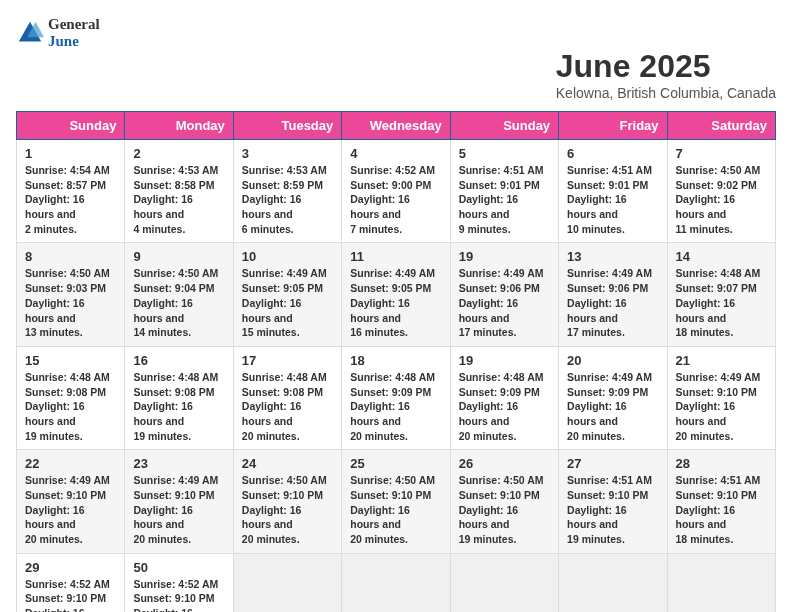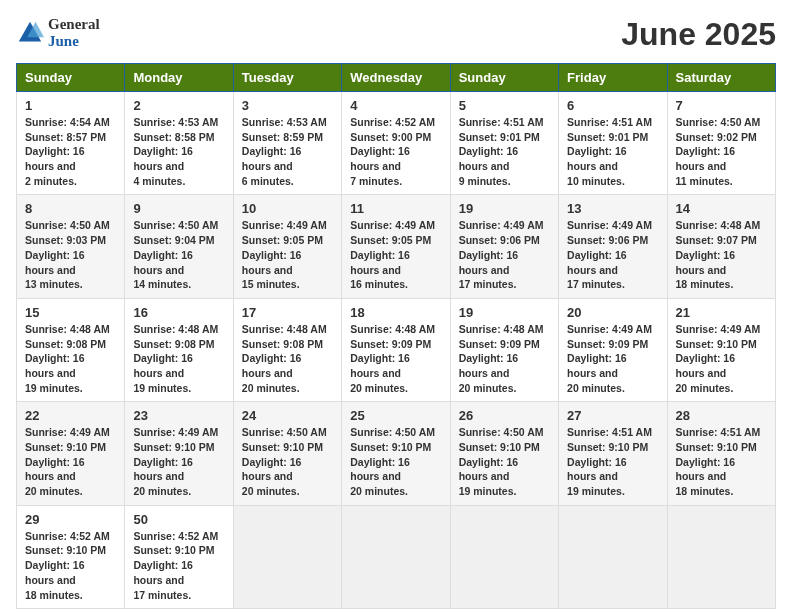--- a/index.html
+++ b/index.html
@@ -35,39 +35,40 @@
     .logo-blue {
       font-size: 15px;
       font-weight: bold;
       color: #1a5fa8;
     }
     .logo-icon {
       width: 28px;
       height: 28px;
     }
     .title-area {
+      margin-top: 32px;
     }
     .main-title {
       font-size: 32px;
       font-weight: bold;
       color: #333;
     }
     .subtitle {
       font-size: 14px;
       color: #555;
     }
     .calendar {
       width: 100%;
       border-collapse: collapse;
       border: 1px solid #ccc;
     }
     .calendar th {
-      background-color: #4d7c0f;
+      background-color: #ec4899;
       color: white;
-      text-align: left;
+      text-align: right;
       padding: 6px 8px;
       font-size: 13px;
       font-weight: bold;
       border: 1px solid #2060a0;
     }
     .calendar td {
       vertical-align: top;
       padding: 6px 8px;
       font-size: 10.5px;
       color: #333;
@@ -103,20 +104,21 @@
       <polygon points="20,4 36,32 4,32" fill="#1a5fa8"></polygon>
       <polygon points="28,4 40,26 16,26" fill="#4a9fd4" opacity="0.7"></polygon>
     </svg>
     <div class="logo-text">
       <span class="logo-general">General</span>
       <span class="logo-blue">June</span>
     </div>
   </div>
   <div class="title-area">
     <div class="main-title">June 2025</div>
+    <div class="subtitle">Kelowna, British Columbia, Canada</div>
   </div>
 </div>
 
 <table class="calendar">
   <thead>
     <tr>
     <th>Sunday</th>
         <th>Monday</th>
         <th>Tuesday</th>
         <th>Wednesday</th>

